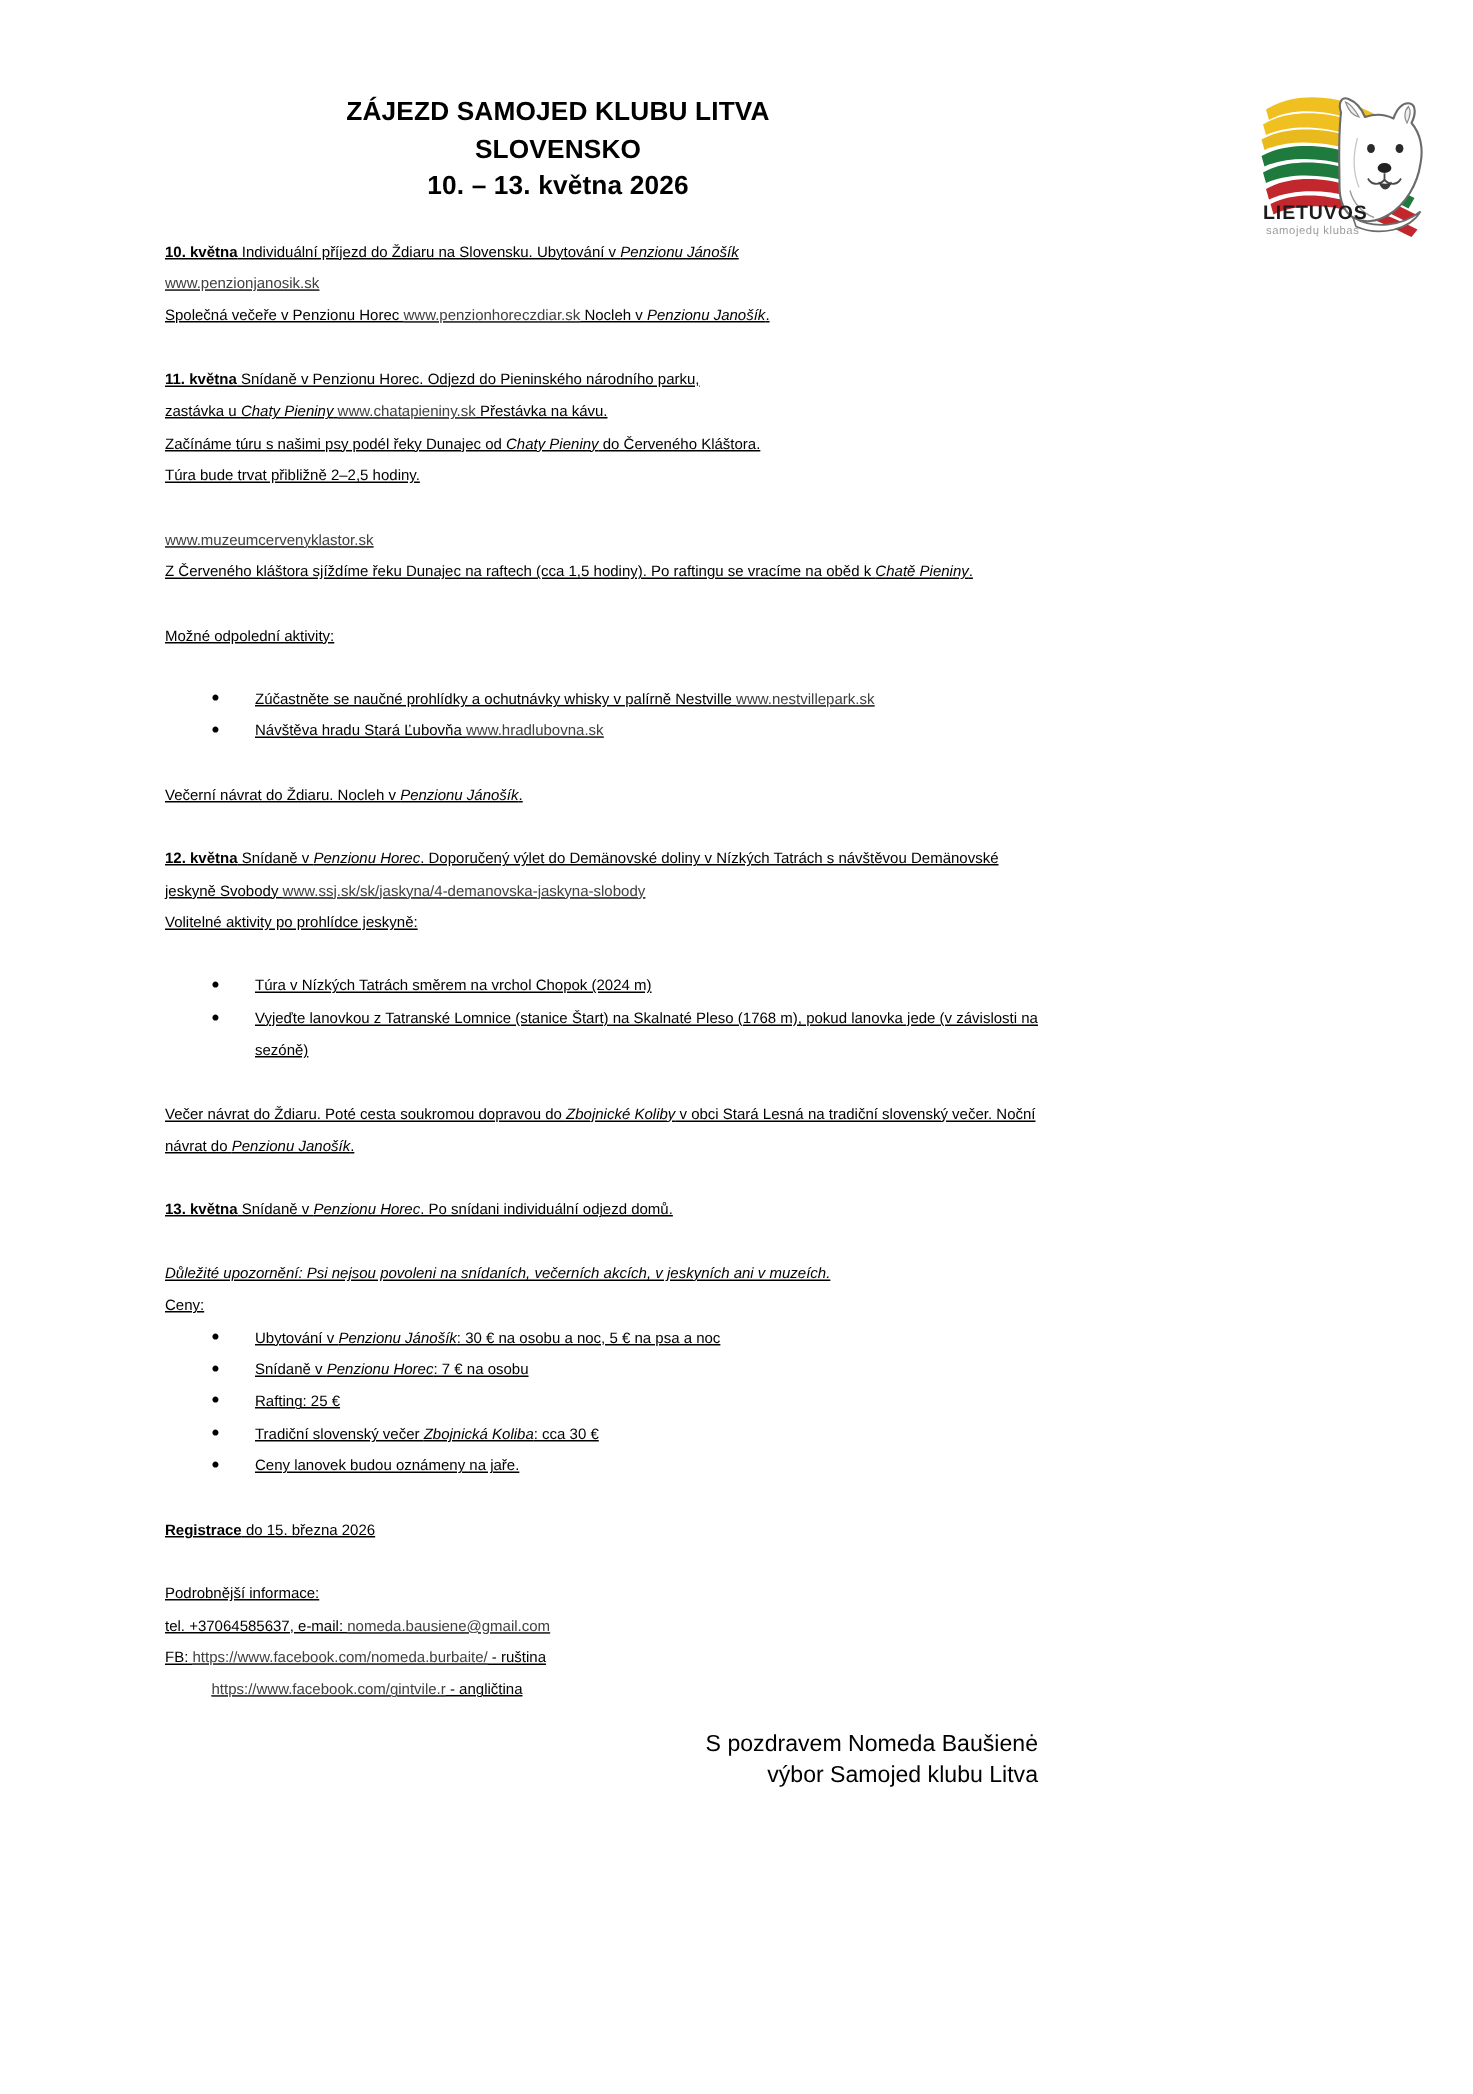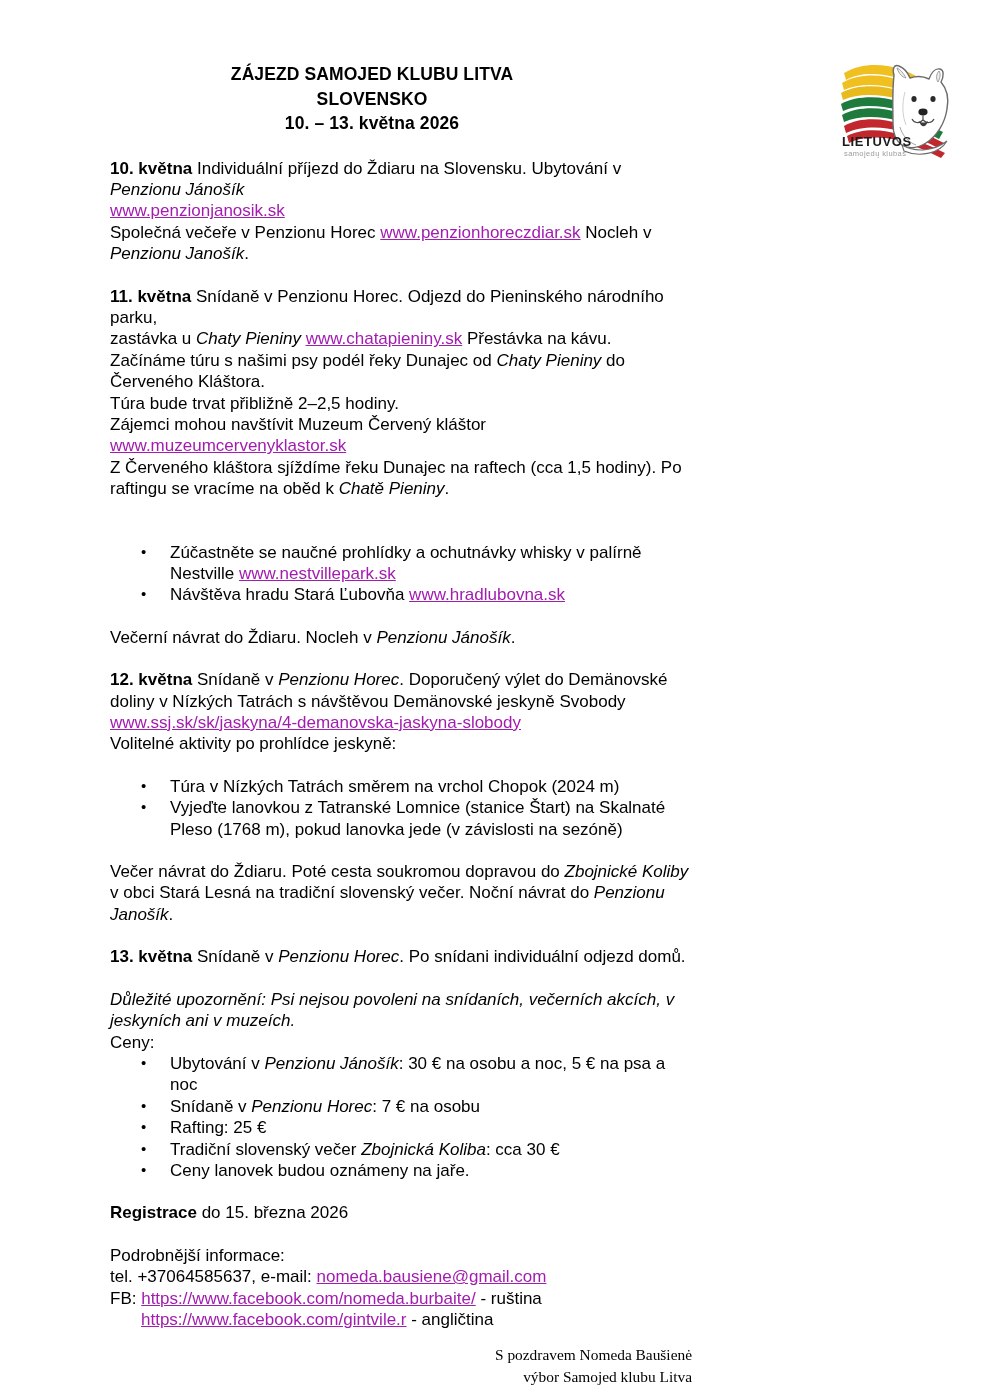--- a/index.html
+++ b/index.html
@@ -46,33 +46,34 @@
     width: 128px;
     height: 104px;
   }
   .logo svg { display: block; width: 128px; height: 104px; }
 
   
   .content {
     margin-top: 22px;
     padding-left: 110px;
     padding-right: 92px;
-    font-size: 17px;
+    font-size: 10px;
     line-height: 21.4px;
+    text-decoration: underline;
   }
   p.para {
     margin: 0 0 0 0;
   }
   .spacer-sm { height: 21px; }
 
   .b { font-weight: bold; }
   .i { font-style: italic; }
 
   a.link, .link {
-    color: #a21caf;
+    color: #404040;
     text-decoration: underline;
     text-underline-offset: 1px;
   }
 
   ul.bullets {
     list-style: none;
     margin: 0;
     padding: 0;
   }
   ul.bullets > li {
@@ -89,21 +90,21 @@
     font-size: 15px;
   }
 
   .signoff {
     margin-top: 14px;
     padding-right: 92px;
     text-align: right;
     font-size: 15.4px;
     line-height: 21.4px;
   }
-  .signoff span { display: block; font-family: Liberation Serif, serif; }
+  .signoff span { display: block; }
 
   .indent-fb { padding-left: 31px; }
 </style>
 </head>
 <body>
 
 <div class="page">
 
   <div class="header">
     <div class="title-block">
@@ -162,27 +163,28 @@
       <span>Společná večeře v Penzionu Horec </span><span class="link">www.penzionhoreczdiar.sk</span><span>  Nocleh v </span><span class="i">Penzionu Janošík</span><span>.</span>
     </p>
 
     <div class="spacer-sm"></div>
 
     <p class="para">
       <span class="b">11. května</span><span> Snídaně v Penzionu Horec. Odjezd do Pieninského národního parku,</span><br>
       <span>zastávka u </span><span class="i">Chaty Pieniny</span><span> </span><span class="link">www.chatapieniny.sk</span><span> Přestávka na kávu.</span><br>
       <span>Začínáme túru s našimi psy podél řeky Dunajec od </span><span class="i">Chaty Pieniny</span><span> do Červeného Kláštora.</span><br>
       <span>Túra bude trvat přibližně 2–2,5 hodiny.</span><br>
-      <span>Zájemci mohou navštívit Muzeum Červený kláštor</span><br>
+      <br>
       <span class="link">www.muzeumcervenyklastor.sk</span><br>
       <span>Z Červeného kláštora sjíždíme řeku Dunajec na raftech (cca 1,5 hodiny). Po raftingu se vracíme na oběd k </span><span class="i">Chatě Pieniny</span><span>.</span>
     </p>
 
     <div class="spacer-sm"></div>
 
+    <p class="para">Možné odpolední aktivity:</p>
 
     <div class="spacer-sm"></div>
 
     <ul class="bullets">
       <li>
         <span>Zúčastněte se naučné prohlídky a ochutnávky whisky v palírně Nestville </span><span class="link">www.nestvillepark.sk</span>
       </li>
       <li>
         <span>Návštěva hradu Stará Ľubovňa </span><span class="link">www.hradlubovna.sk</span>
       </li>

